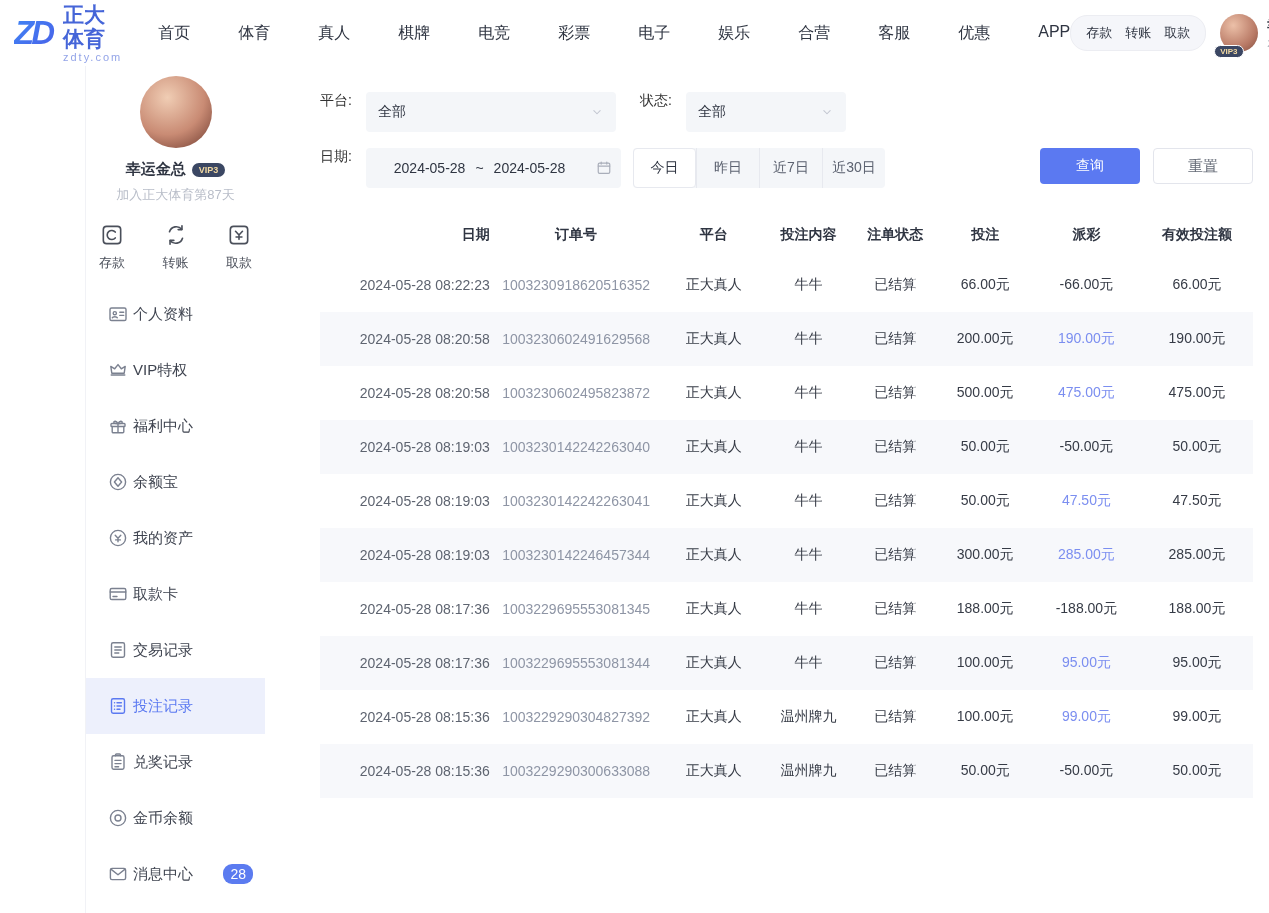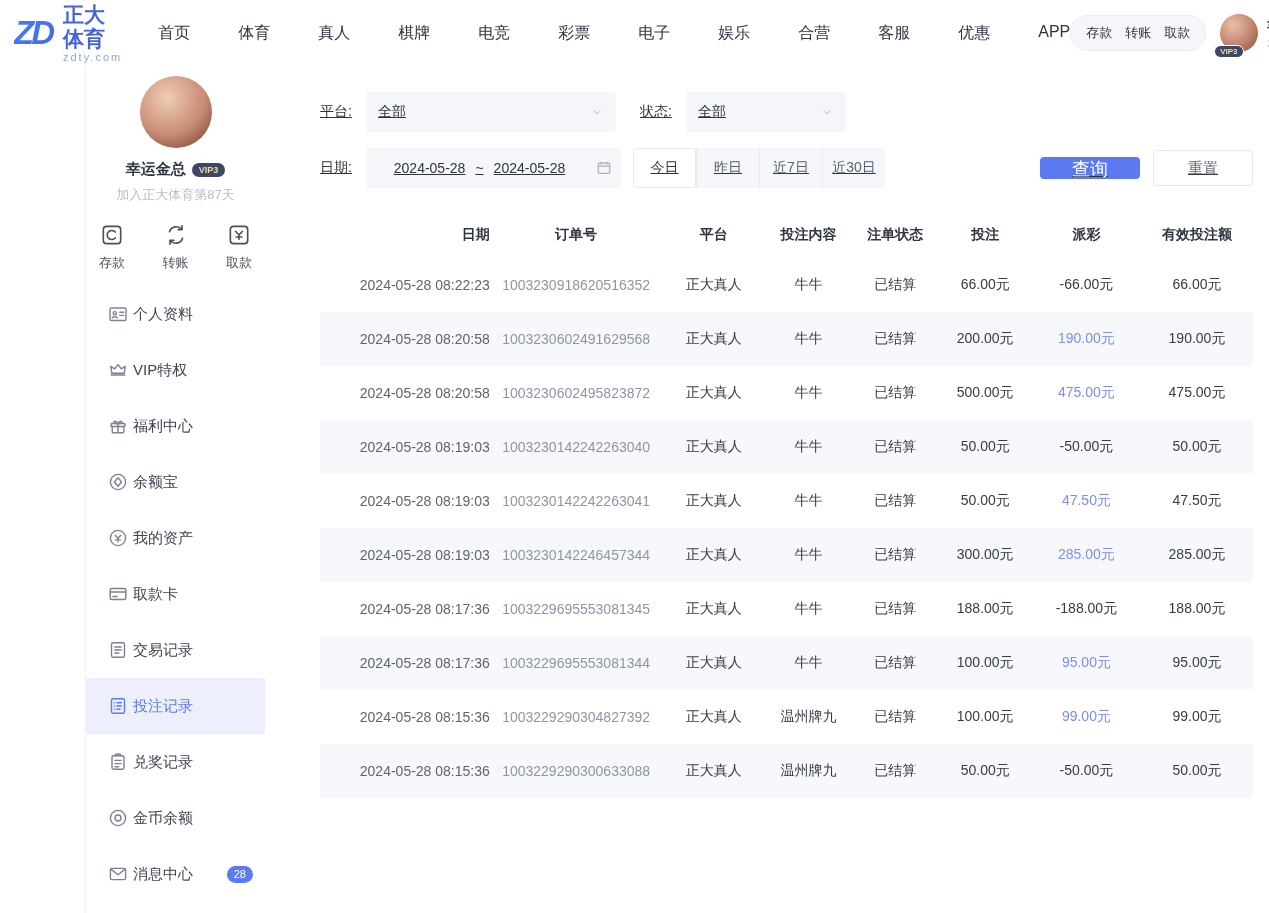--- a/index.html
+++ b/index.html
@@ -45,44 +45,44 @@
   .quick-actions { display:flex; justify-content:space-between; padding:0 13px; margin-top:18px; }
   .qa { display:flex; flex-direction:column; align-items:center; gap:6px; cursor:pointer; color:#4a4f5a; }
   .qa-icon { width:26px; height:26px; color:#4a4f5a; }
   .qa-label { font-size:13px; }
   .menu { margin-top:14px; }
   .menu-item { height:56px; display:flex; align-items:center; padding:0 12px 0 22px; gap:5px;
                font-size:15px; color:#3f4450; cursor:pointer; }
   .menu-item.active { background:var(--active_bg,#edf0fc); color:var(--primary,#5b79f1); }
   .mi-icon { width:20px; height:20px; color:#7b8190; flex:0 0 auto; }
   .menu-item.active .mi-icon { color:var(--primary,#5b79f1); }
-  .mi-badge { margin-left:auto; background:var(--badge,#5b7bf0); color:#fff; font-size:11px;
+  .mi-badge { margin-left:auto; background:var(--badge,#5b7bf0); color:#fff; font-size:14px;
               border-radius:9px; padding:3px 7px; line-height:1; }
 
   
   .main { flex:1; min-width:0; padding:26px 16px 0 30px; }
-  .filter-row { display:flex; align-items:center;text-decoration:underline; }
+  .filter-row { display:flex; align-items:flex-start; }
   .row2 { margin-top:16px; }
   .f-label { font-size:14px; color:#333; width:46px; flex:0 0 auto; }
   .f-label.gap { margin-left:24px; }
   .select { width:250px; height:40px; background:#f4f6f9; border-radius:4px; display:flex; align-items:center;
             padding:0 12px; font-size:14px; color:#2f3542; cursor:pointer; }
   .select.status { width:160px; }
   .chev { margin-left:auto; width:14px; height:14px; color:#c3c7d1; }
   .datebox { width:255px; height:40px; background:#f4f6f9; border-radius:4px; display:flex; align-items:center;
              justify-content:center; gap:10px; font-size:14px; color:#2f3542; cursor:pointer; position:relative;
              padding-right:28px; }
   .cal-icon { position:absolute; right:9px; top:12px; width:16px; height:16px; color:#a9aeba; }
   .ranges { margin-left:12px; display:flex; background:#f4f6f9; border-radius:4px; height:40px; }
   .range-btn { width:63px; display:flex; align-items:center; justify-content:center; font-size:14px;
                color:#5c6270; cursor:pointer; border-left:1px solid #e7e9ef; }
   .range-btn:first-child { border-left:none; }
   .range-btn.active { background:#fff; color:#2f3542; border:1px solid #e7e9ef; border-radius:4px; font-weight:500; }
-  .btn-query { margin-left:auto; width:100px; height:22px; background:var(--primary,#5b79f1); color:#fff; border:none;
-               border-radius:4px; font-size:18px; cursor:pointer; font-family:inherit; }
+  .btn-query { margin-left:auto; width:100px; height:36px; background:var(--primary,#5b79f1); color:#fff; border:none;
+               border-radius:4px; font-size:14px; cursor:pointer; font-family:inherit; }
   .btn-reset { margin-left:13px; width:100px; height:36px; background:#fff; color:#646a76; border:1px solid #e3e5ec;
                border-radius:4px; font-size:15px; cursor:pointer; font-family:inherit; }
   .summary { margin-top:48px; height:46px; border:1px solid var(--border_accent,#7b8beb); border-radius:4px;
              display:flex; align-items:center; gap:24px; padding:0 26px; font-size:14px; color:#2f3542; font-weight:500; }
 
   table { width:100%; border-collapse:collapse; margin-top:24px; table-layout:fixed; }
   th { height:46px; font-size:14px; color:#2f3542; font-weight:600; text-align:center; white-space:nowrap; }
   td { height:54px; font-size:14px; color:#363b46; text-align:center; white-space:nowrap; }
   th.col-date, td.col-date { text-align:right; padding-left:10px; }
   td.col-date { color:#5e6470; }

